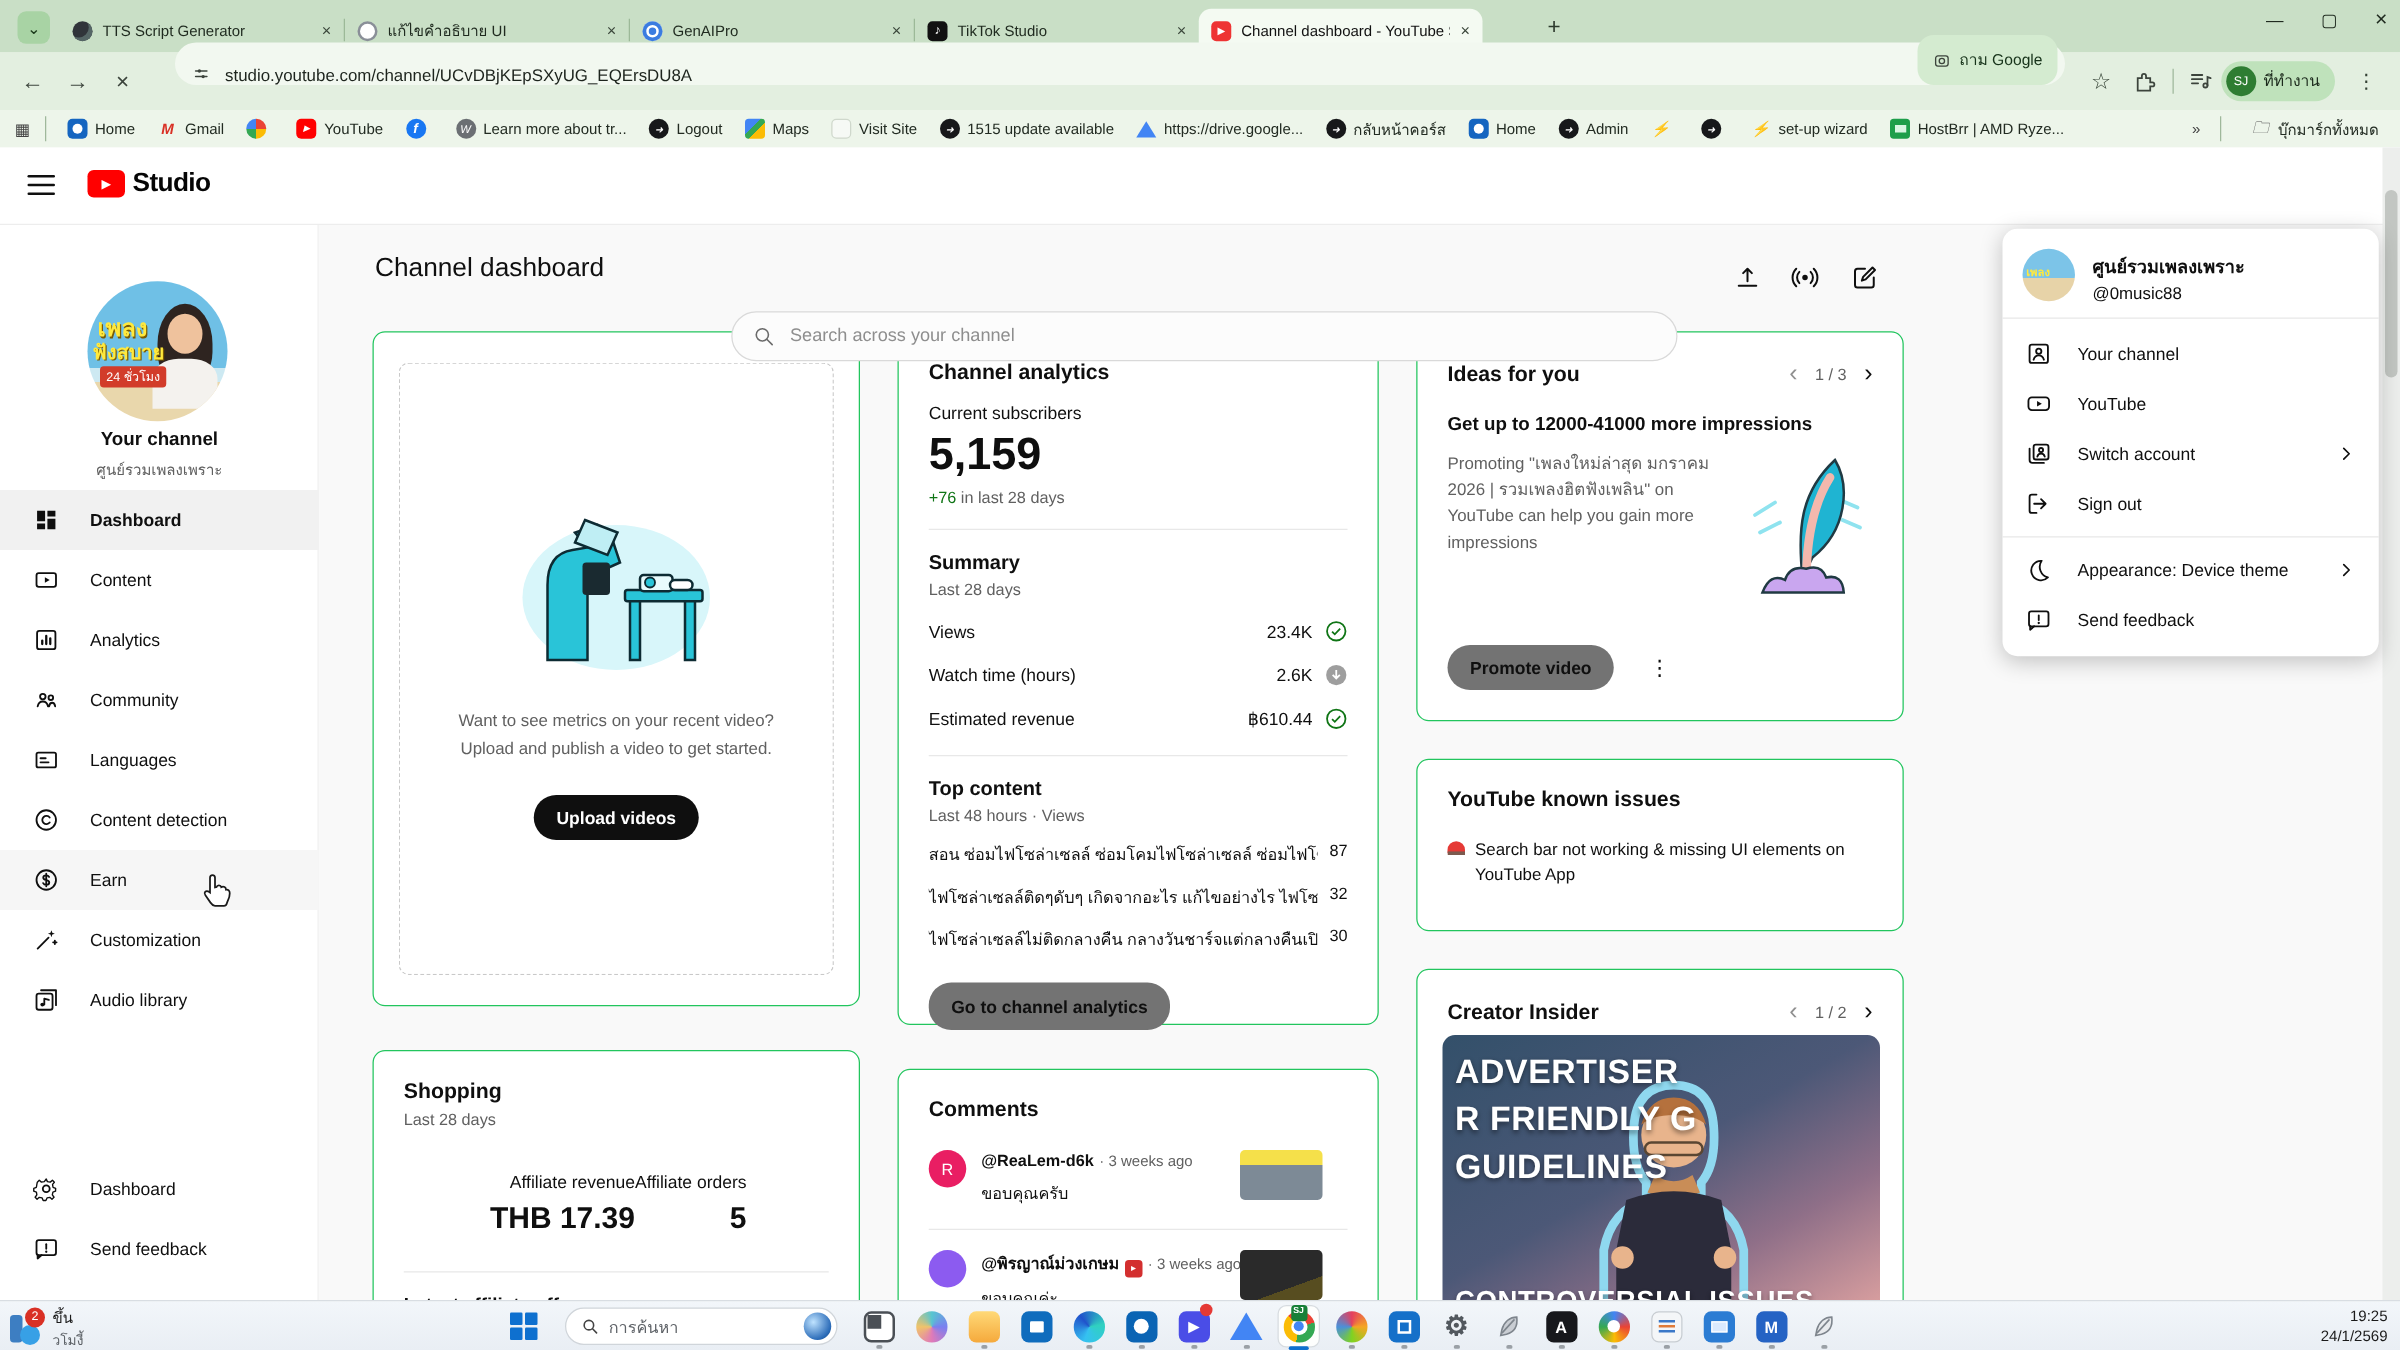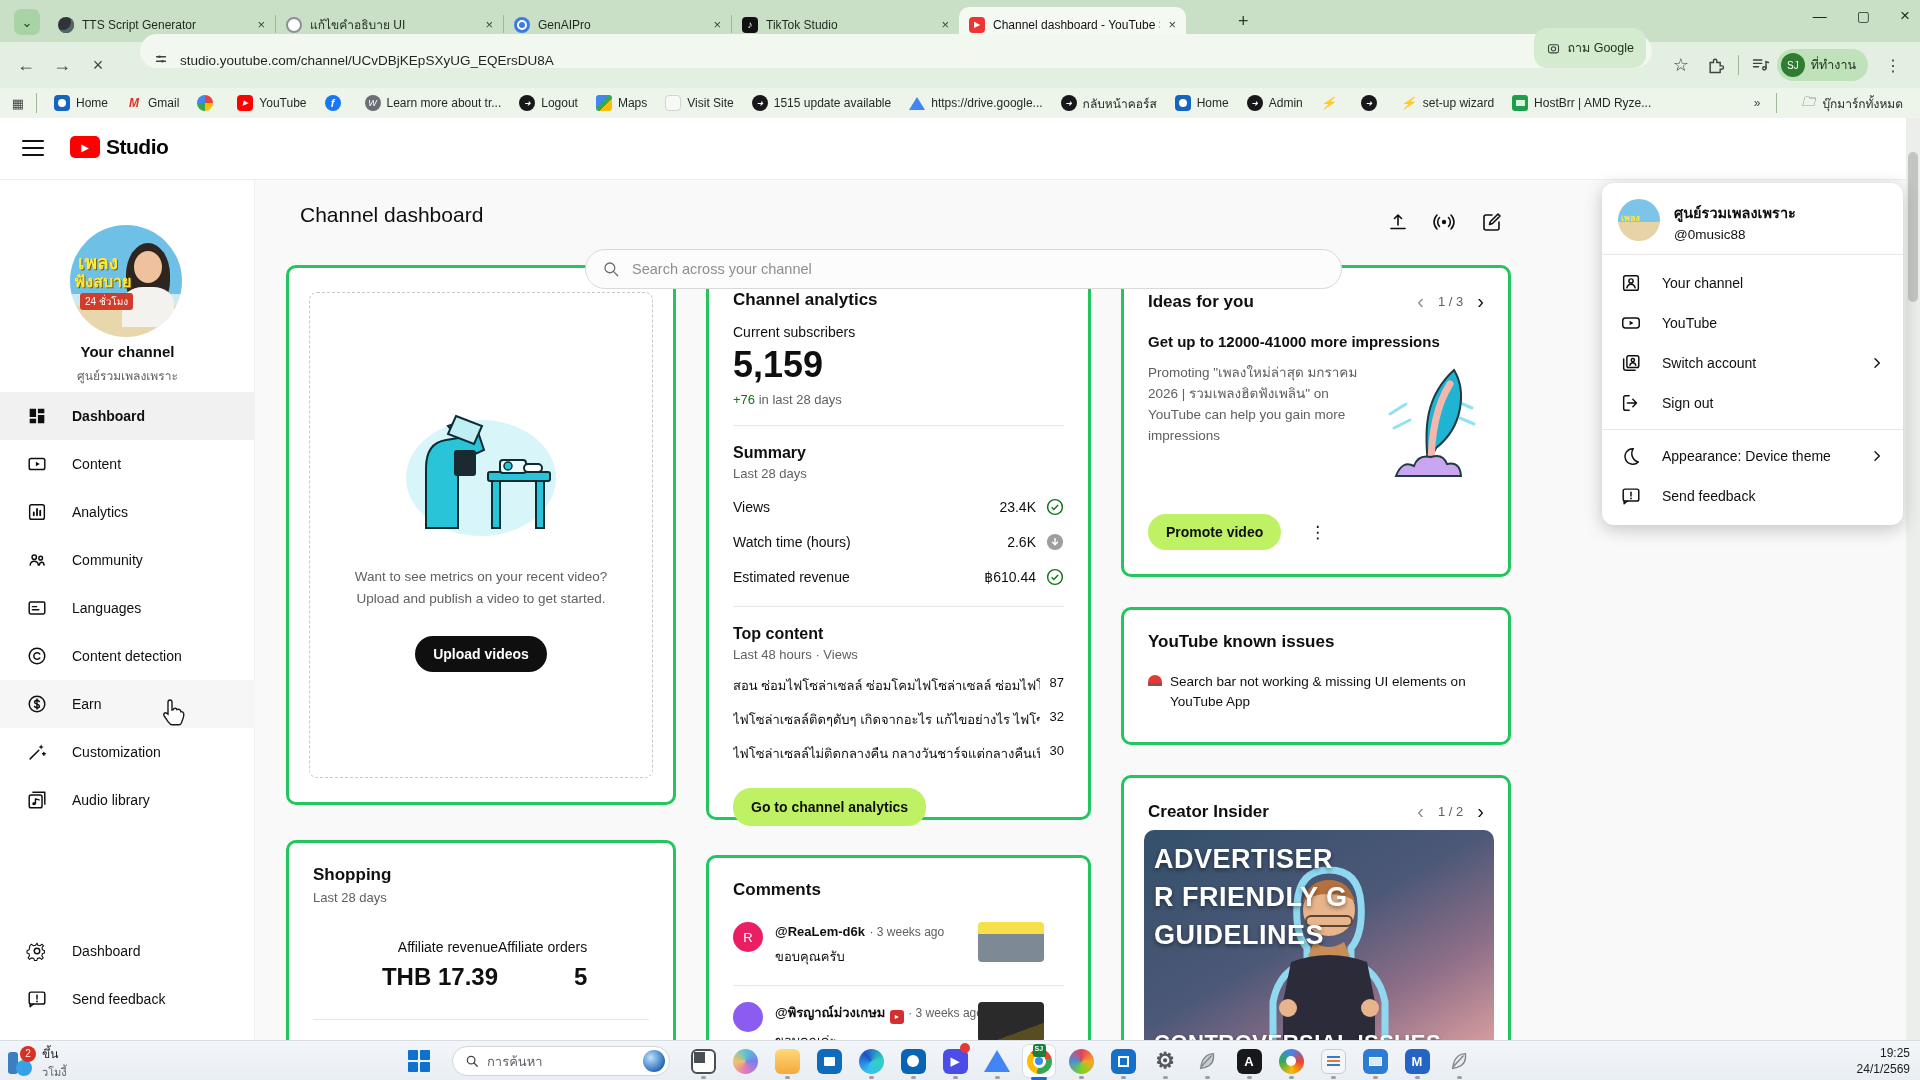--- a/index.html
+++ b/index.html
@@ -81,25 +81,25 @@
   #sb-channelname { position:absolute; left:0; top:186px; width:255px; text-align:center; font-size:12px; color:#606060; }
   .nav-item { position:absolute; left:0; width:255px; height:48px; display:flex; align-items:center; gap:24px; padding-left:26px; font-size:14px; color:#0f0f0f; }
   .nav-item.sel { background:#f1f1f1; font-weight:bold; }
   .nav-item.hov { background:#f6f6f6; }
   .nico { width:22px; height:22px; flex:none; }
 
   
   #main { position:absolute; left:256px; top:180px; width:1650px; height:860px; background:#f9f9f9; overflow:hidden; }
   #page-title { position:absolute; left:44px; top:23px; font-size:21px; font-weight:normal; }
   .title-ic { position:absolute; top:22px; width:40px; height:40px; display:flex; align-items:center; justify-content:center; }
-  .card { position:absolute; background:#fff; border:3px solid #22c55e; border-radius:10px; }
+  .card { position:absolute; background:#fff; border:1px solid #22c55e; border-radius:10px;margin-left:12px; }
   .ctitle { font-size:17px; font-weight:bold; }
   .grey { color:#606060; }
   .hr { height:1px; background:#e8e8e8; margin:0 -0px; }
-  .pill { border-radius:18px; background:#bef264; font-size:14px; font-weight:bold; display:inline-flex; align-items:center; justify-content:center; }
+  .pill { border-radius:18px; background:#737373; font-size:14px; font-weight:bold; display:inline-flex; align-items:center; justify-content:center; }
   .pag { display:flex; align-items:center; gap:14px; font-size:13px; color:#606060; }
   .pag .ar { font-size:20px; color:#0f0f0f; }
 
   
   #upload-inner { position:absolute; left:20px; top:24px; right:20px; bottom:24px; border:1px dashed #c9c9c9; border-radius:8px; display:flex; flex-direction:column; align-items:center; justify-content:center; }
   #upload-inner .txt { font-size:13.5px; color:#606060; text-align:center; line-height:22px; }
   #upload-btn { margin-top:26px; background:#0f0f0f; color:#fff; border-radius:18px; height:36px; padding:0 18px; font-size:14px; font-weight:bold; display:flex; align-items:center; }
 
   
   #analytics-card { padding:22px 24px; }

